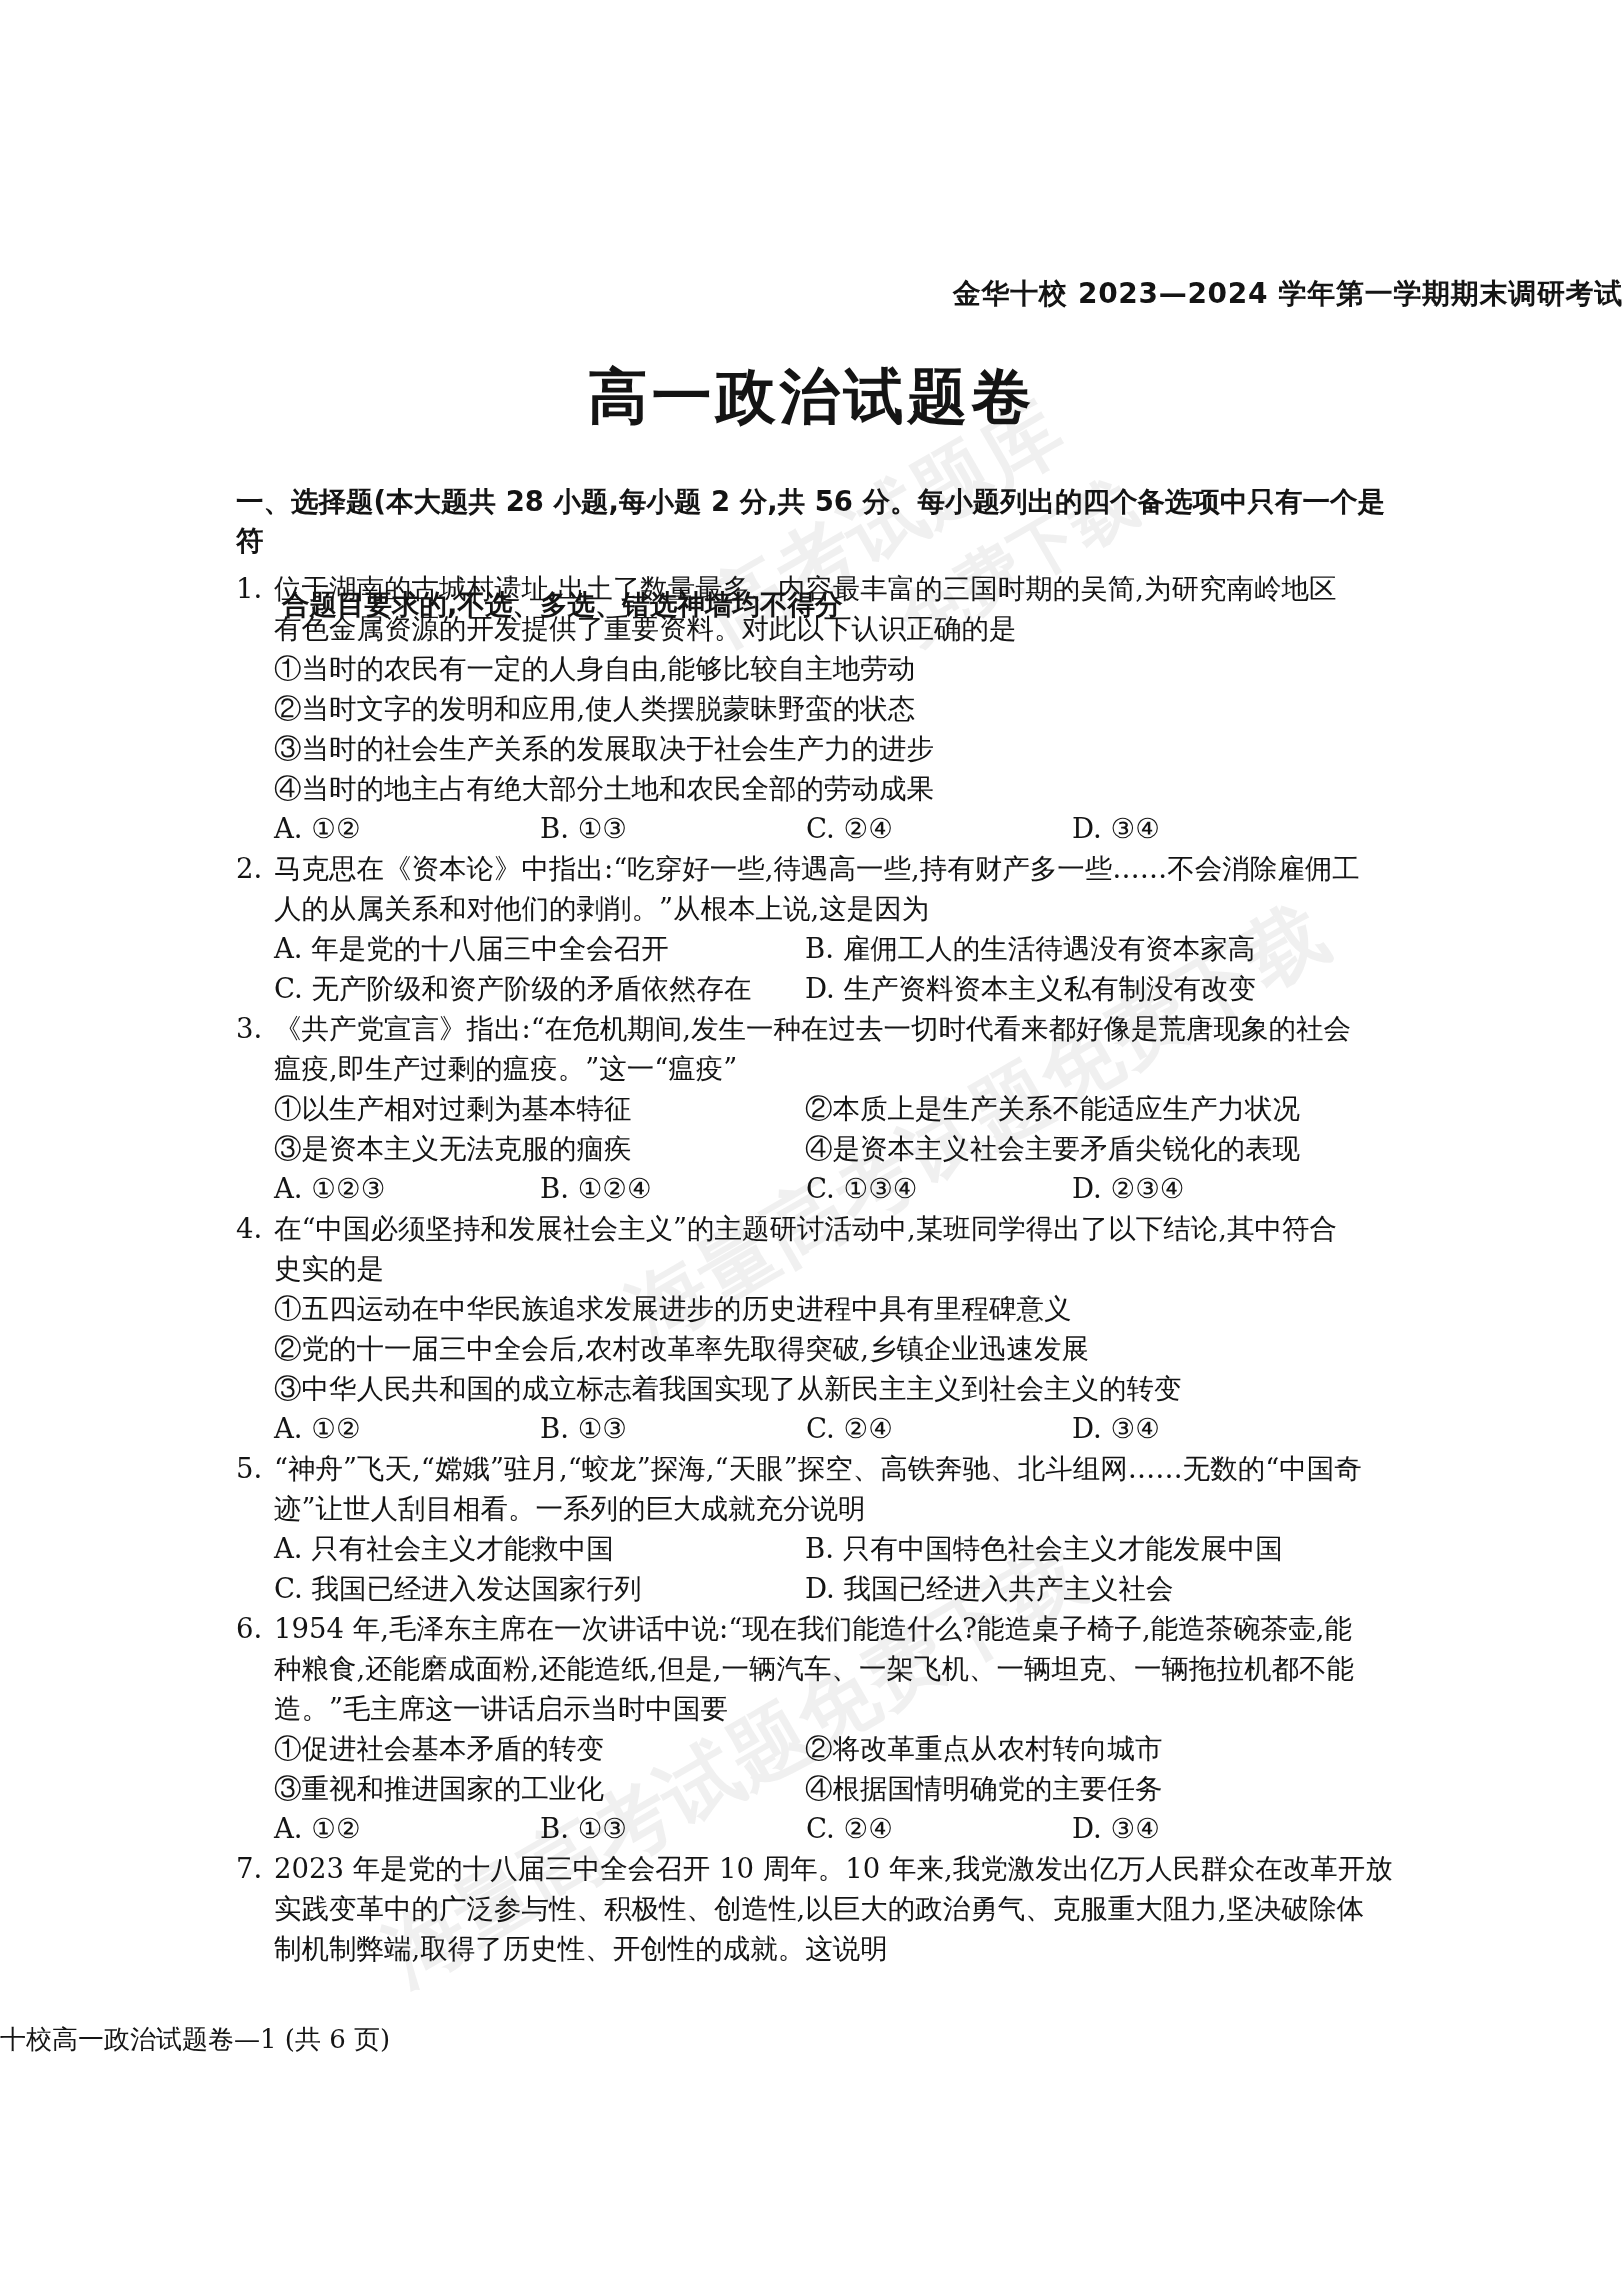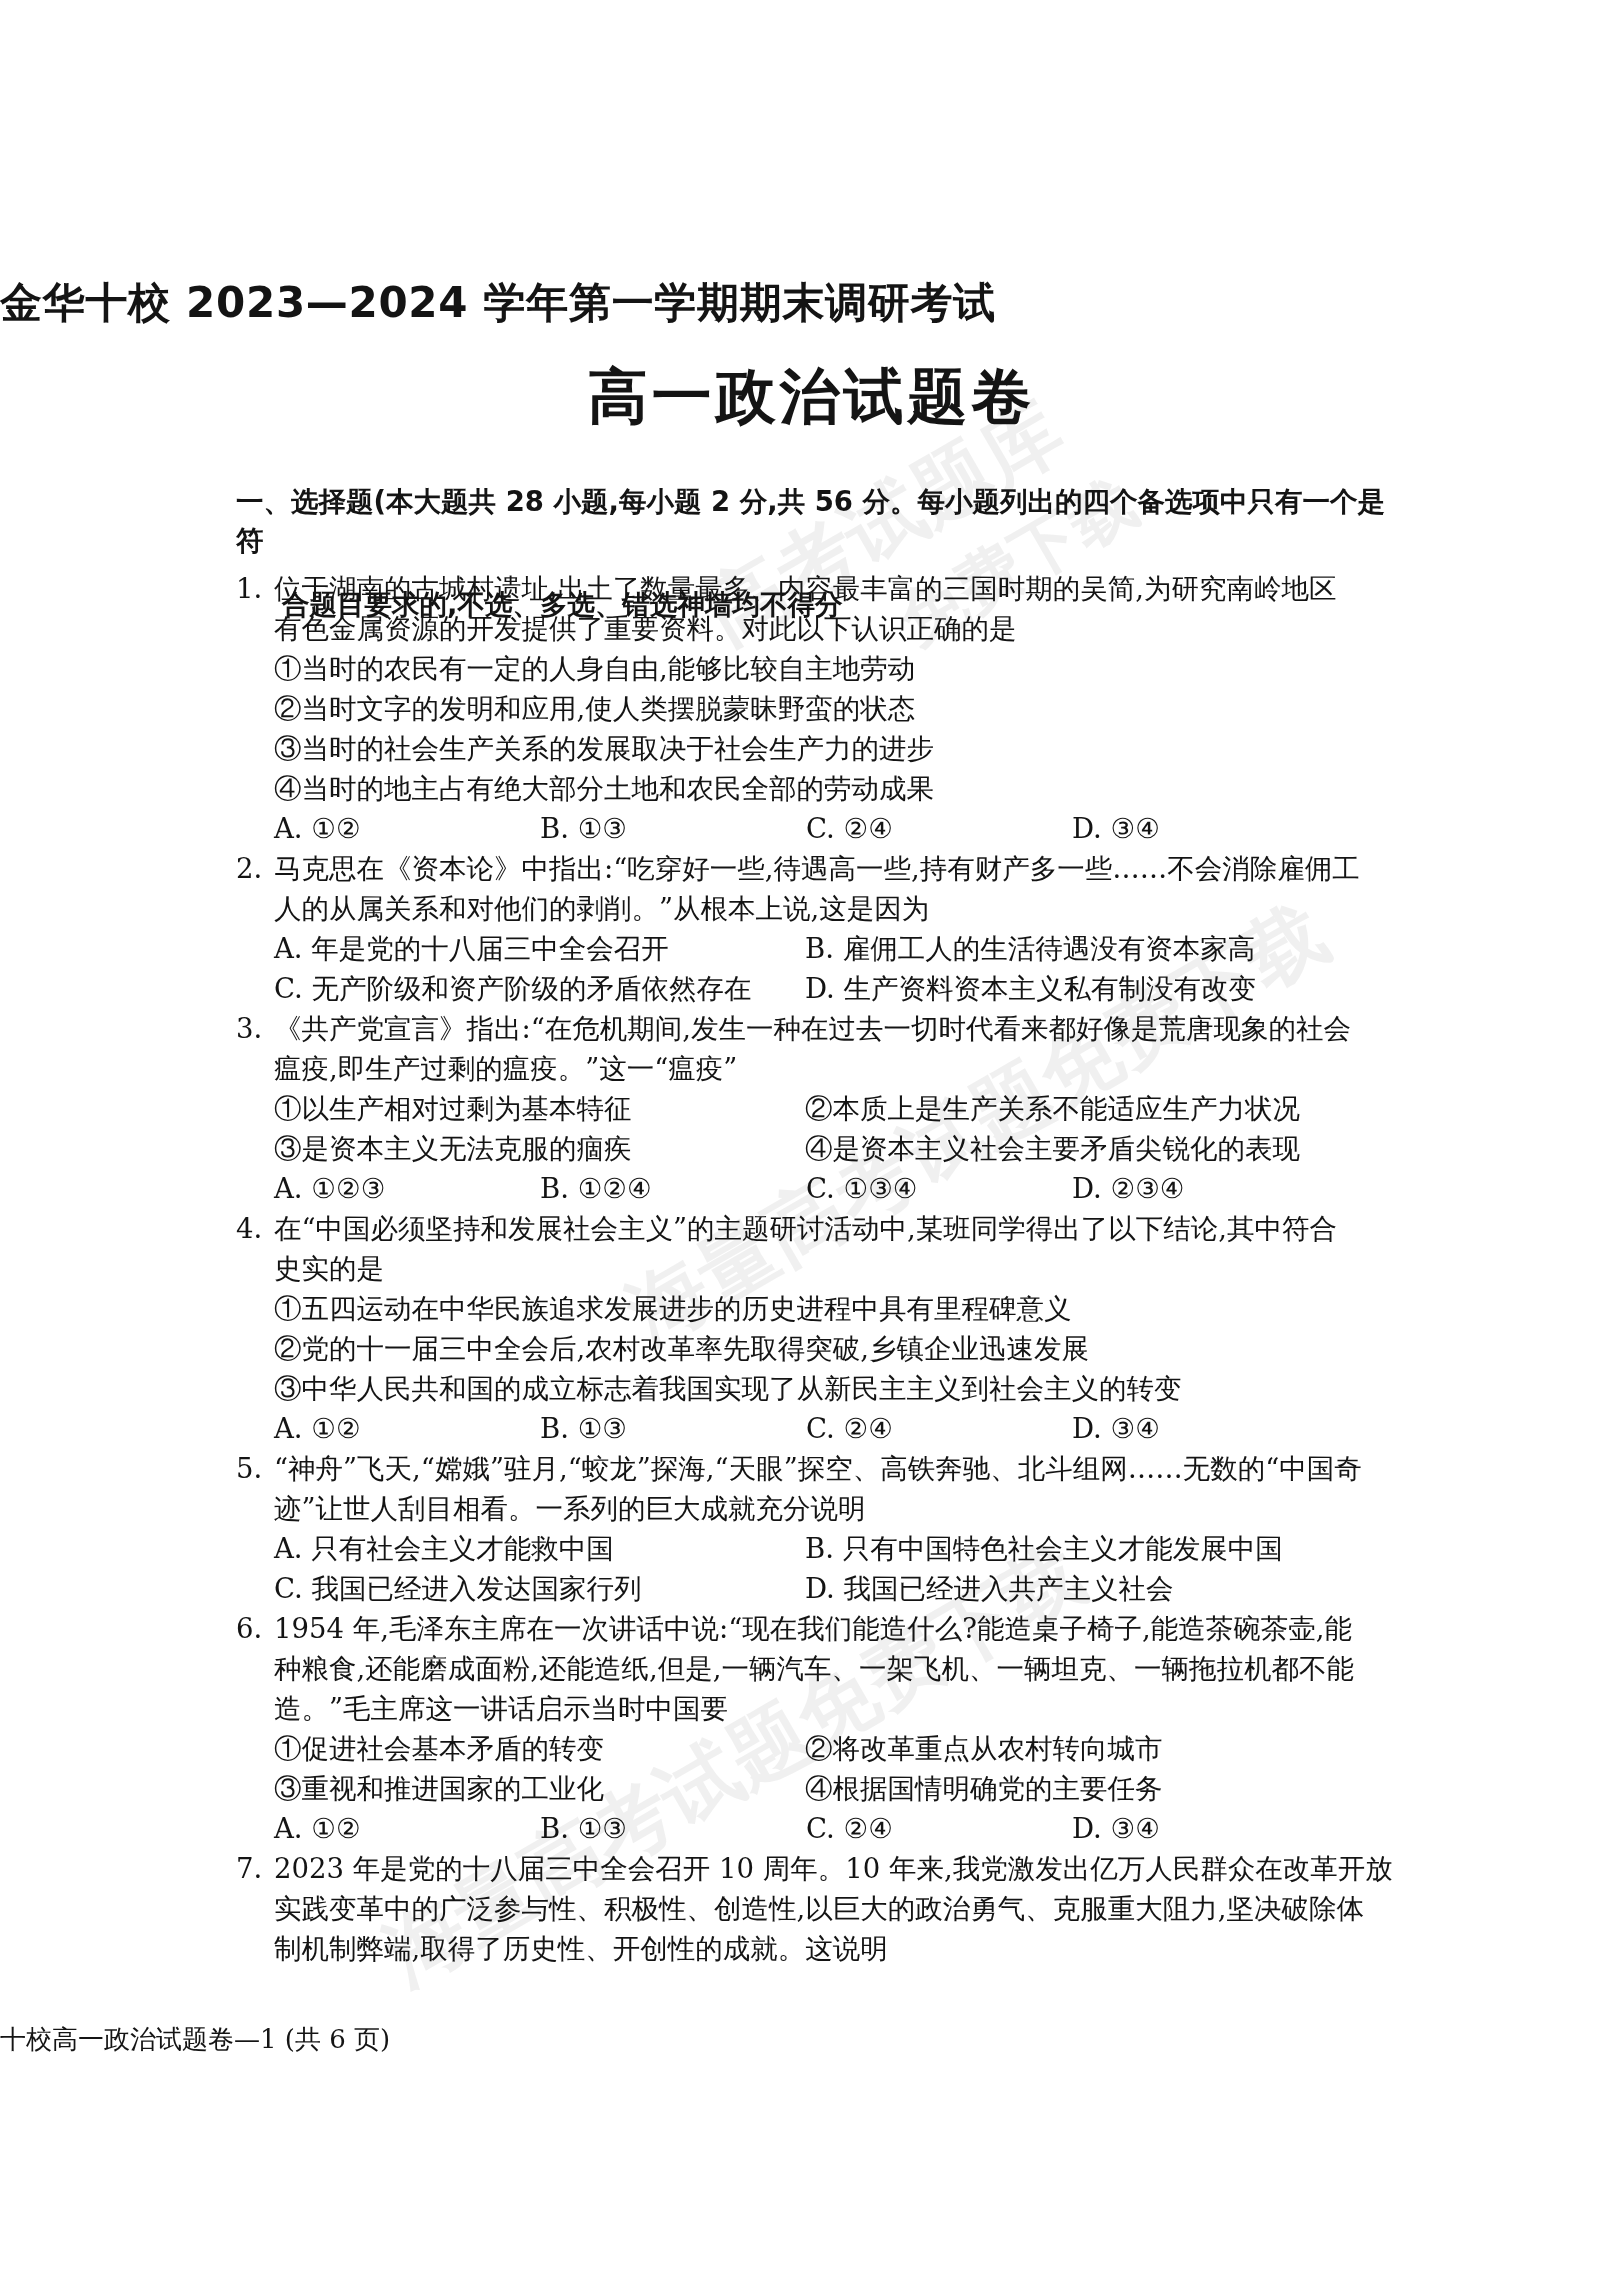--- a/index.html
+++ b/index.html
@@ -5,22 +5,22 @@
     html, body { margin: 0; padding: 0; }
     body {
       width: 1623px; height: 2295px; background: #ffffff; position: relative; overflow: hidden;
       font-family: "DejaVu Serif", "Liberation Serif", serif; color: #141414;
     }
     .watermark {
       position: absolute; color: rgba(170,170,170,0.18); font-family: "DejaVu Sans", sans-serif;
       font-weight: bold; white-space: nowrap; pointer-events: none; transform-origin: left top;
     }
     .title1 {
-      position: absolute; top: 275px; left: 0; width: 1623px; text-align: left;
-      font-family: "DejaVu Sans", sans-serif; font-weight: bold; font-size: 42px; letter-spacing: 0.7px;
+      position: absolute; top: 275px; left: 0; width: 1623px; text-align: right;
+      font-family: "DejaVu Sans", sans-serif; font-weight: bold; font-size: 28px; letter-spacing: 0.7px;
     }
     .title2 {
       position: absolute; top: 357px; left: 0; width: 1623px; text-align: center;
       font-family: "DejaVu Serif", serif; font-weight: bold; font-size: 60px; letter-spacing: 3.9px;
     }
     .section-head {
       position: absolute; left: 236px; top: 482px; width: 1171px;
       font-family: "DejaVu Sans", sans-serif; font-weight: bold; font-size: 27.5px; line-height: 39px;
     }
     .section-head .l2 { padding-left: 46px; display: block; margin-top: 25px; }

